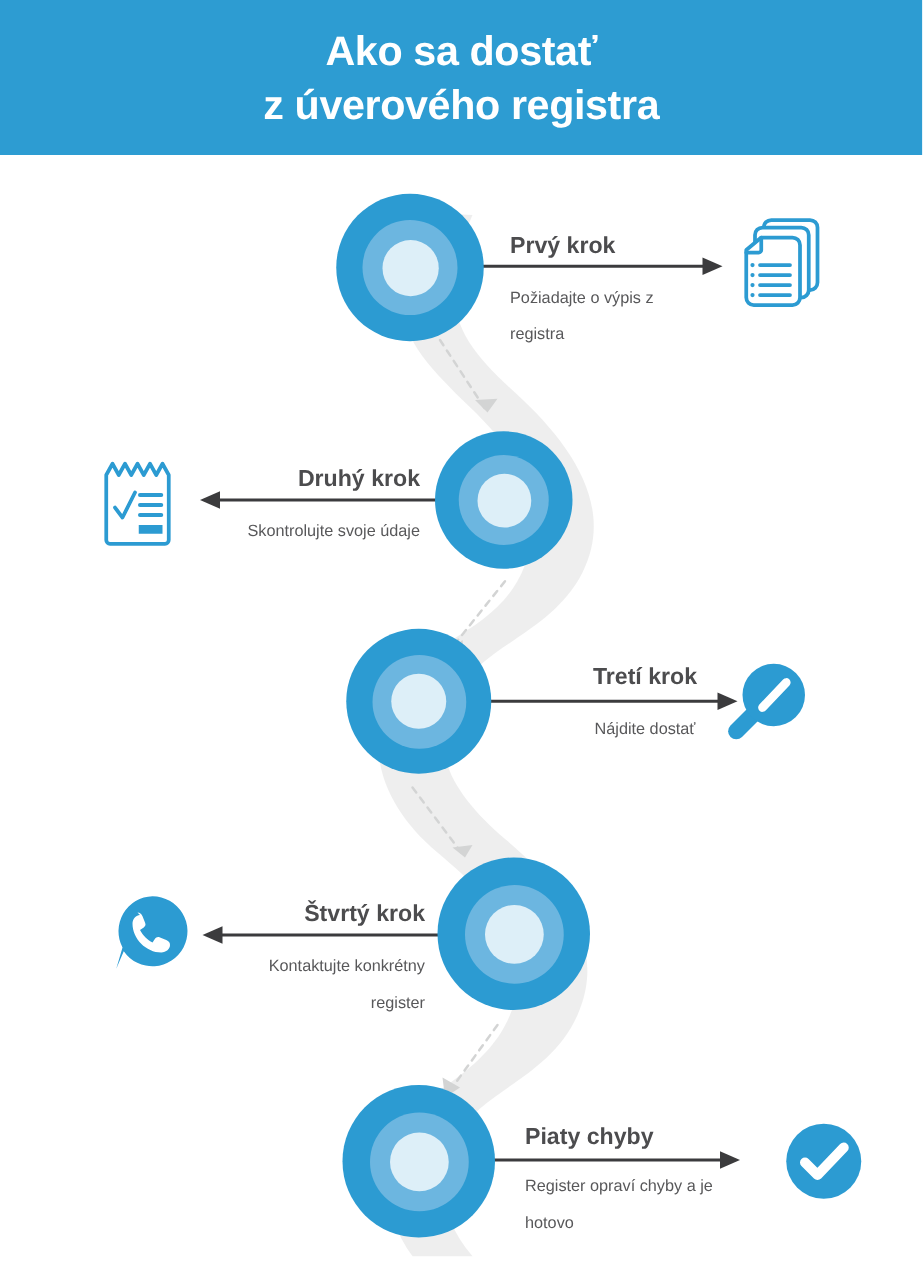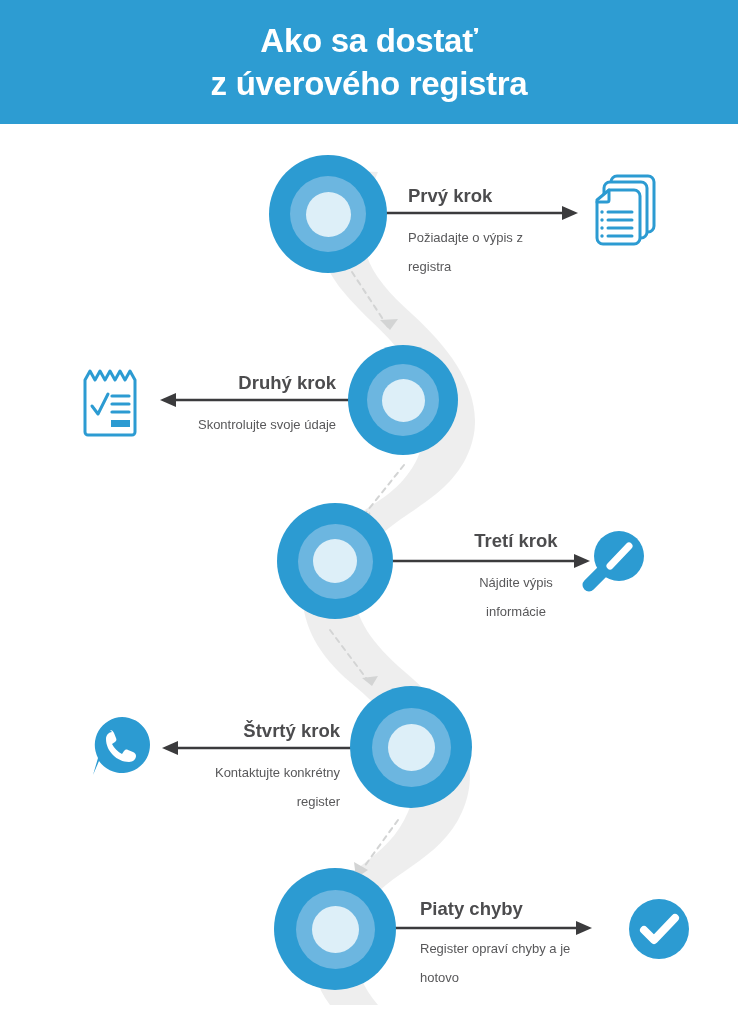--- a/index.html
+++ b/index.html
@@ -281,22 +281,21 @@
     </div>
 
     <div class="step-text align-left" style="left:408px; top:185px; width:200px;">
       <div class="step-title">Prvý krok</div>
       <div class="step-desc" style="margin-top:16px;">Požiadajte o výpis z</div>
       <div class="step-desc">registra</div>
     </div>
 
     <div class="step-text align-left" style="left:416px; top:530px; width:200px;text-align:center;">
       <div class="step-title">Tretí krok</div>
-      <div class="step-desc" style="margin-top:16px;">Nájdite výpis</div>
-      <div class="step-desc">informácie</div>
+      <div class="step-desc" style="margin-top:16px;">Nájdite dostať</div>
     </div>
 
     <div class="step-text align-right" style="left:118px; top:720px; width:222px;">
       <div class="step-title">Štvrtý krok</div>
       <div class="step-desc" style="margin-top:16px;">Kontaktujte konkrétny</div>
       <div class="step-desc">register</div>
     </div>
 
     <div class="step-text align-left" style="left:420px; top:898px; width:230px;">
       <div class="step-title">Piaty chyby</div>

